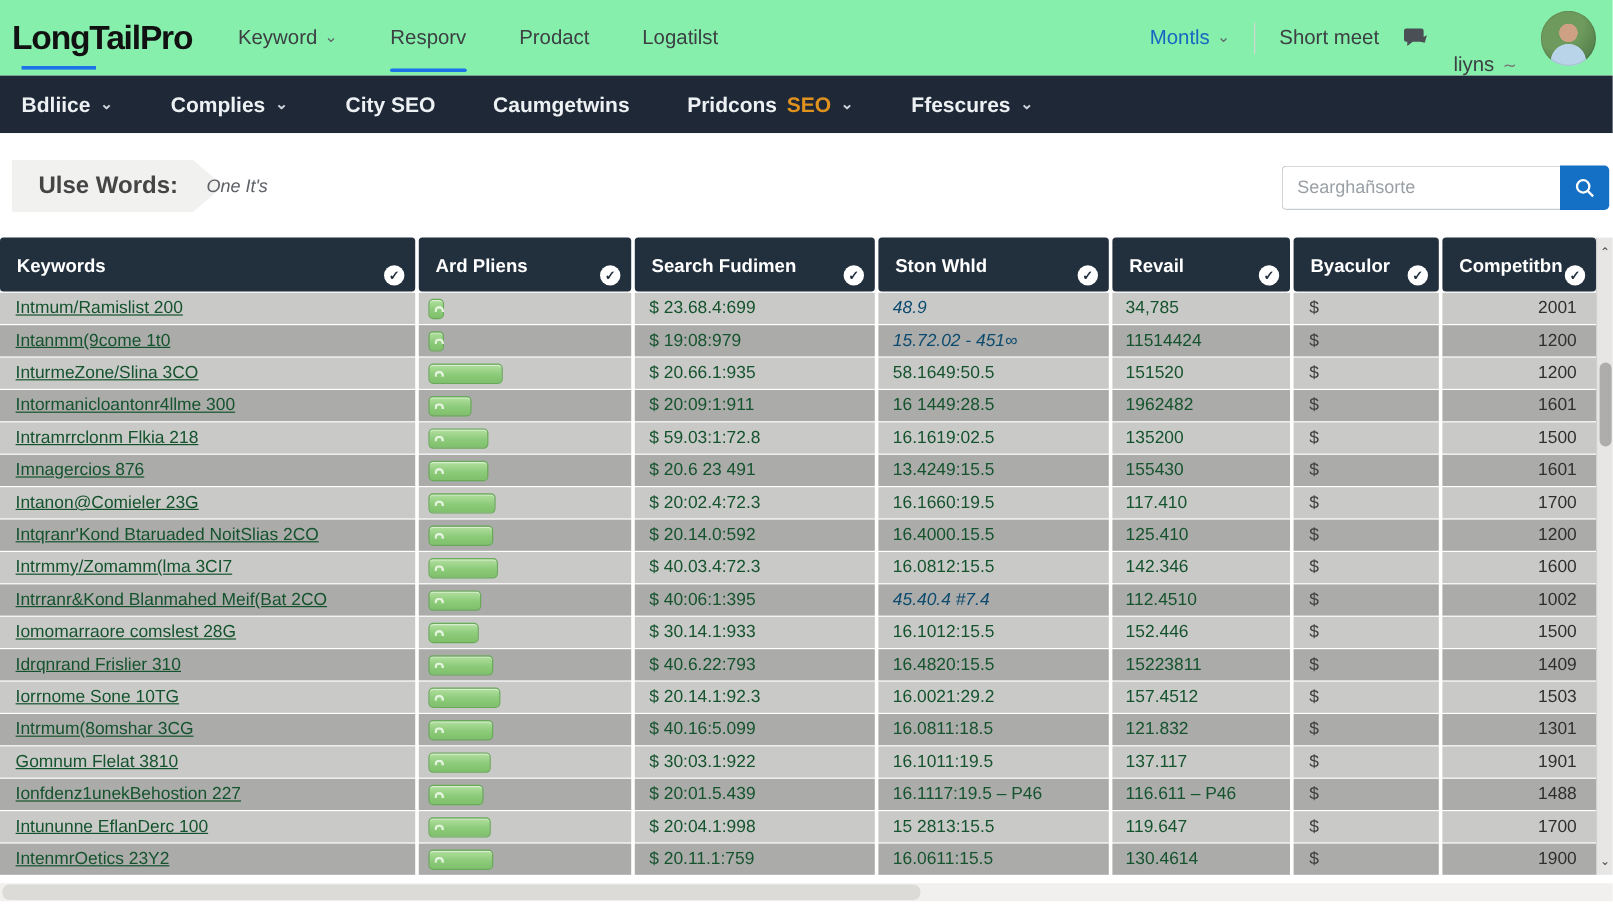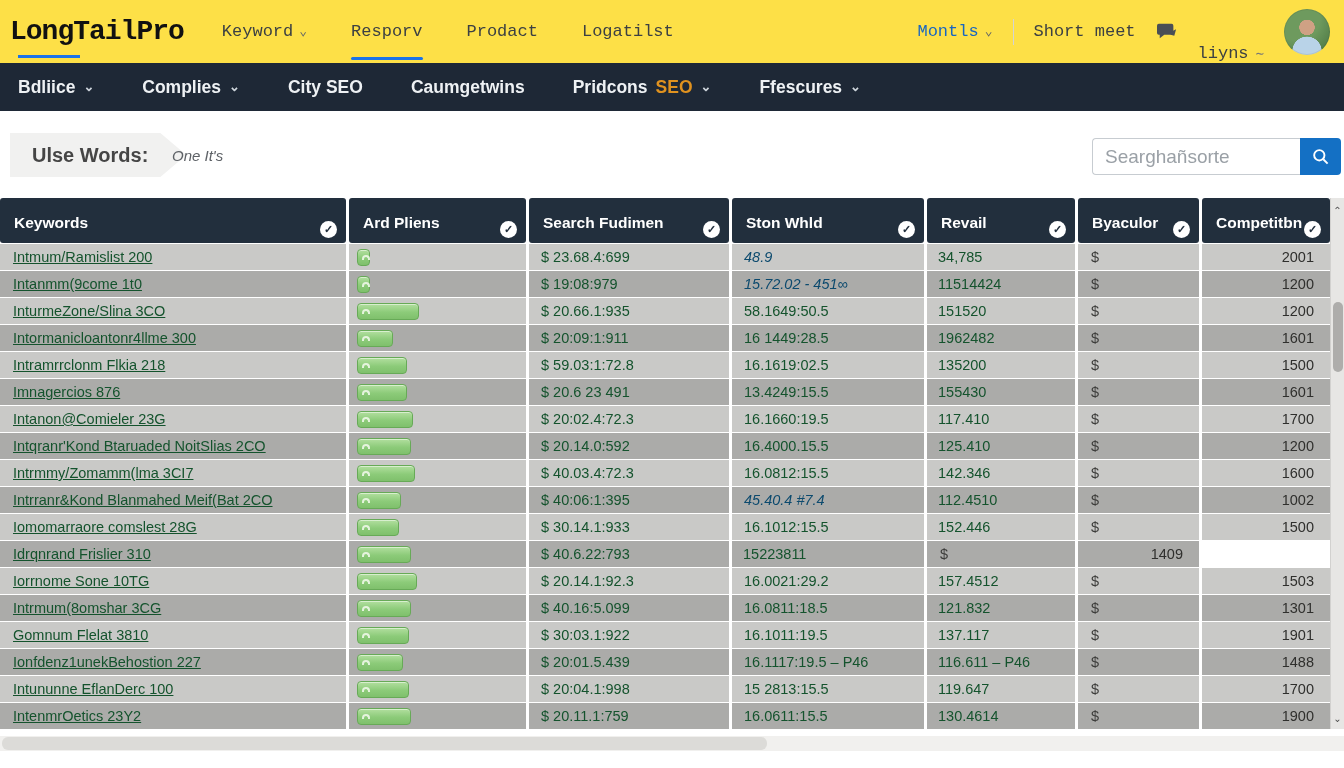--- a/index.html
+++ b/index.html
@@ -1,20 +1,20 @@
 <!DOCTYPE html>
 <html><head>
 <meta charset="utf-8">
 <style>
   * { margin:0; padding:0; box-sizing:border-box; }
   html,body { width:1344px; height:768px; overflow:hidden; background:#fff;
               font-family:"Liberation Sans", sans-serif; }
 
   
-  .tophdr { height:63px; display:flex; align-items:center; padding:0 14px 0 10px; background:#fde047;font-family:Liberation Mono, monospace; }
+  .tophdr { height:63px; display:flex; align-items:center; padding:0 14px 0 10px; background:#86efac; }
   .logo { font-size:28px; font-weight:800; letter-spacing:-1px; color:#111; margin-right:38px; white-space:nowrap; }
   .topnav { display:flex; gap:44px; }
   .topnav-item { position:relative; height:63px; display:flex; align-items:center; gap:6px;
                  font-size:17px; color:#3c4043; cursor:pointer; white-space:nowrap; }
   .topnav-item.active::after { content:''; position:absolute; left:0; right:0; bottom:3px;
                  height:3px; background:#1a73e8; border-radius:2px; }
   .chev { font-size:13px; color:#5f6368; transform:translateY(-1px); }
   .hdr-right { margin-left:auto; display:flex; align-items:center; gap:20px; }
   .plan { color:#1766c2; font-size:17px; display:flex; gap:6px; align-items:center; cursor:pointer; }
   .vdiv { width:1px; height:26px; background:#d4d4d4; }
@@ -38,22 +38,22 @@
   .subnav-item.active::after  { content:''; position:absolute; bottom:2px; left:0; right:-6px; height:3px; background:#1a73e8; }
   .seo-orange { color:#e0921f; }
 
   
   .toolbar { position:relative; height:87px; background:#fff; }
   .ribbon { position:absolute; left:10px; top:22px; height:44px; display:flex; align-items:center;
             background:#f1f1f0; padding:0 38px 0 22px; font-size:20px; font-weight:bold; color:#454545;
             clip-path:polygon(0 0, calc(100% - 26px) 0, 100% 50%, calc(100% - 26px) 100%, 0 100%); }
   .ribbon-note { position:absolute; left:172px; top:36px; font-style:italic; font-size:15px; color:#5d6166; }
   .searchwrap { position:absolute; right:3px; top:27px; display:flex; }
-  .searchinput { width:208px; height:37px; border:1px solid #c7ccd1; border-right:none;
-                 border-radius:4px 0 0 4px; padding:16px 12px; font-size:19px; color:#333;
+  .searchinput { width:232px; height:37px; border:1px solid #c7ccd1; border-right:none;
+                 border-radius:4px 0 0 4px; padding:16px 12px; font-size:15px; color:#333;
                  font-family:"Liberation Sans", sans-serif; outline:none; }
   .searchinput::placeholder { color:#9aa0a6; }
   .searchbtn { width:41px; height:37px; background:#1470c4; border:none; border-radius:0 4px 4px 0;
                display:flex; align-items:center; justify-content:center; cursor:pointer; }
   .searchbtn svg { width:19px; height:19px; stroke:#fff; fill:none; stroke-width:2.4; }
 
   
   .tablewrap { display:grid; grid-template-columns:1330px 14px; }
   .grid-cols { display:grid; grid-template-columns:346px 177px 200px 192px 148px 121px 128px; column-gap:3px; }
   .thead .th { position:relative; height:45px; background:#222f3d; color:#fff; font-weight:bold;
@@ -375,20 +375,21 @@
         <div class="trow grid-cols dark">
           <div class="cell kw">
             <a href="#">Idrqnrand Frislier 310</a>
           </div>
           <div class="cell barcell">
             <div class="gbar" style="width: 54px;">
               <span class="arc"></span>
             </div>
           </div>
           <div class="cell fud blue">$ 40.6.22:793</div>
+          <div class="cell ston blue">16.4820:15.5</div>
           <div class="cell rev">15223811</div>
           <div class="cell bya">$</div>
           <div class="cell comp">1409</div>
         </div>
         <div class="trow grid-cols light">
           <div class="cell kw">
             <a href="#">Iorrnome Sone 10TG</a>
           </div>
           <div class="cell barcell">
             <div class="gbar" style="width: 60px;">

